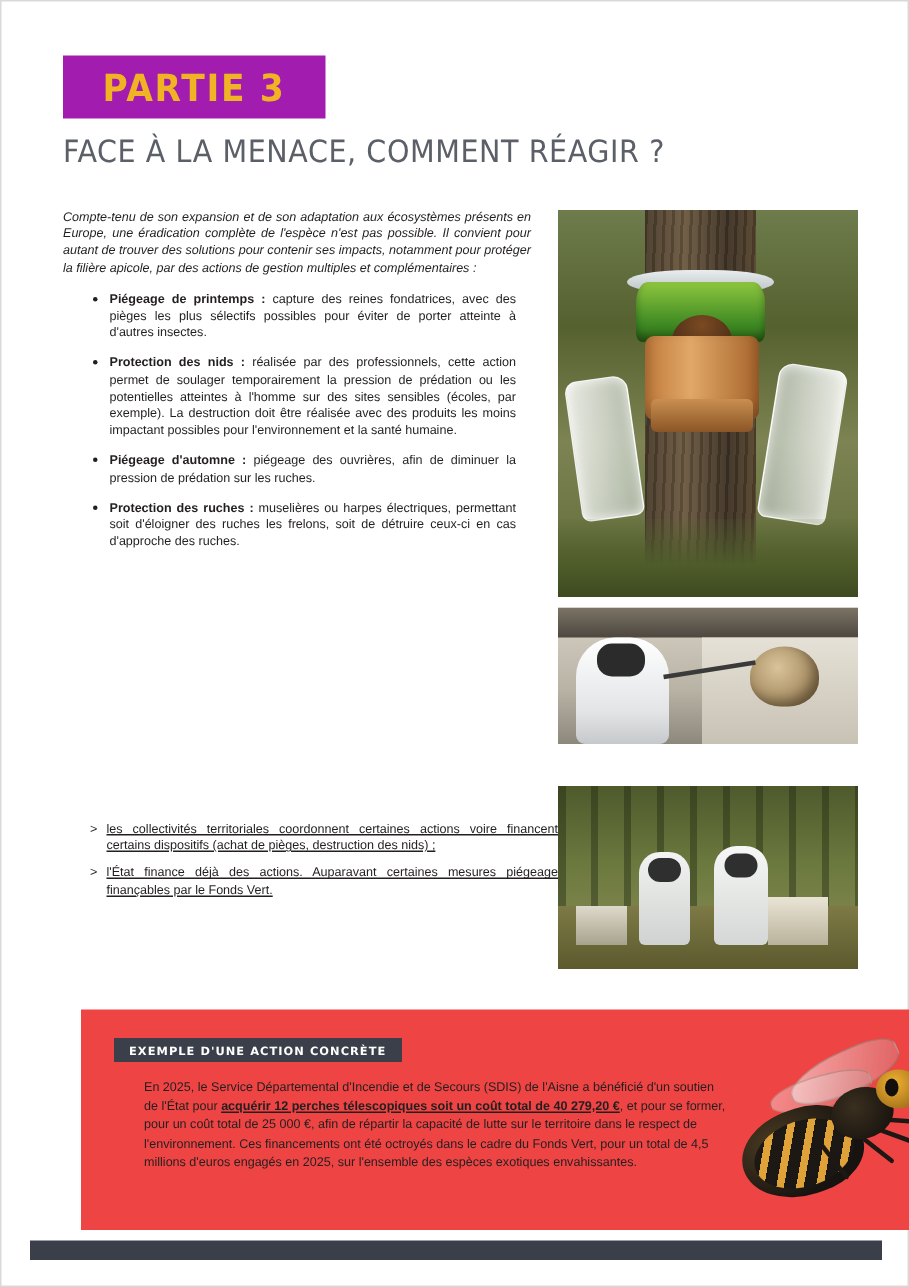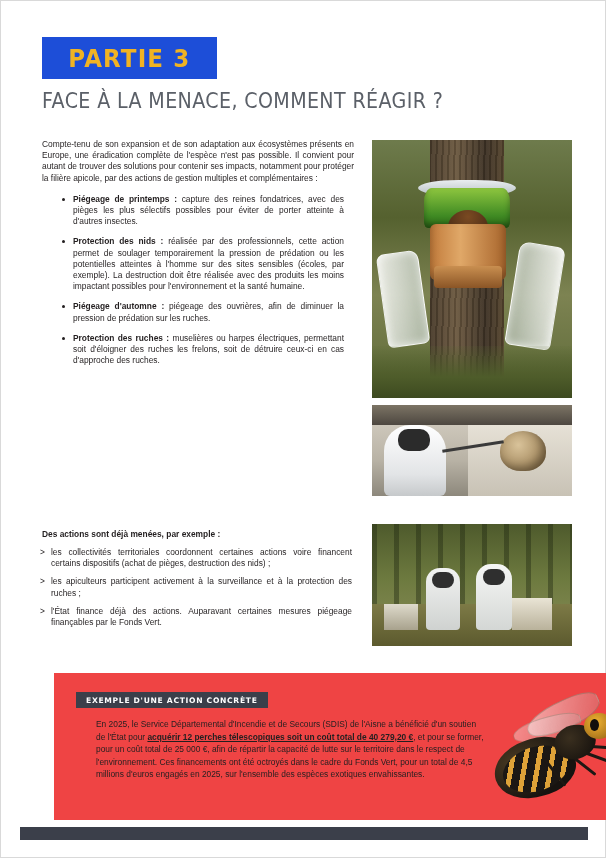--- a/index.html
+++ b/index.html
@@ -15,21 +15,21 @@
   .page {
     position: absolute; inset: 0;
     border: 1px solid #d9d9d9;
   }
 
   
   .part-banner {
     position: absolute;
     left: 41px; top: 36px;
     width: 175px; height: 42px;
-    background: #1d4ed8;
+    background: #a21caf;
     display: flex; align-items: center; justify-content: center;
   }
   .part-banner .label {
     color: #f0b323;
     font-size: 25px;
     font-weight: bold;
     letter-spacing: 1.2px;
     font-family: "DejaVu Sans", sans-serif;
     transform: scaleX(0.92);
   }
@@ -48,21 +48,21 @@
 
   
   .col-left {
     position: absolute;
     left: 41px; top: 138px;
     width: 312px;
     font-size: 8.4px;
     line-height: 11.2px;
     text-align: justify;
   }
-  .intro { margin: 0 0 9px 0; }
+  .intro { margin: 0 0 9px 0; font-style: italic; }
 
   ul.bullets { list-style: none; margin: 10px; padding: 0; }
   ul.bullets > li {
     position: relative;
     padding-left: 21px;
     margin-bottom: 9px;
     text-align: justify;
   }
   ul.bullets > li::before {
     content: "";
@@ -76,24 +76,25 @@
 
   .actions-head {
     position: absolute;
     left: 41px; top: 528px;
     width: 312px;
     font-size: 8.4px;
     font-weight: bold;
   }
   .arrow-list {
     position: absolute;
-    left: 39px; top: 546px;
+    left: 59px; top: 546px;
     width: 312px;
     font-size: 8.4px;
     line-height: 11.2px;
+    text-decoration: underline;
   }
   .arrow-list .item {
     position: relative;
     padding-left: 11px;
     margin-bottom: 7px;
     text-align: justify;
   }
   .arrow-list .item::before {
     content: ">";
     position: absolute;
@@ -332,24 +333,22 @@
       </li>
       <li>
         <span class="lead">Piégeage d'automne :</span><span> piégeage des ouvrières, afin de diminuer la pression de prédation sur les ruches.</span>
       </li>
       <li>
         <span class="lead">Protection des ruches :</span><span> muselières ou harpes électriques, permettant soit d'éloigner des ruches les frelons, soit de détruire ceux-ci en cas d'approche des ruches.</span>
       </li>
     </ul>
   </div>
 
-  <div class="actions-head">Des actions sont déjà menées, par exemple :</div>
   <div class="arrow-list">
     <div class="item">les collectivités territoriales coordonnent certaines actions voire financent certains dispositifs (achat de pièges, destruction des nids) ;</div>
-    <div class="item">les apiculteurs participent activement à la surveillance et à la protection des ruches ;</div>
     <div class="item">l'État finance déjà des actions. Auparavant certaines mesures piégeage finançables par le Fonds Vert.</div>
   </div>
 
   <div class="photo photo-1">
     <div class="p1-bg"></div>
     <div class="p1-trunk">
         <div class="p1-trunk-tex"></div>
       </div>
     <div class="p1-bottle-l"></div>
     <div class="p1-bottle-r"></div>

